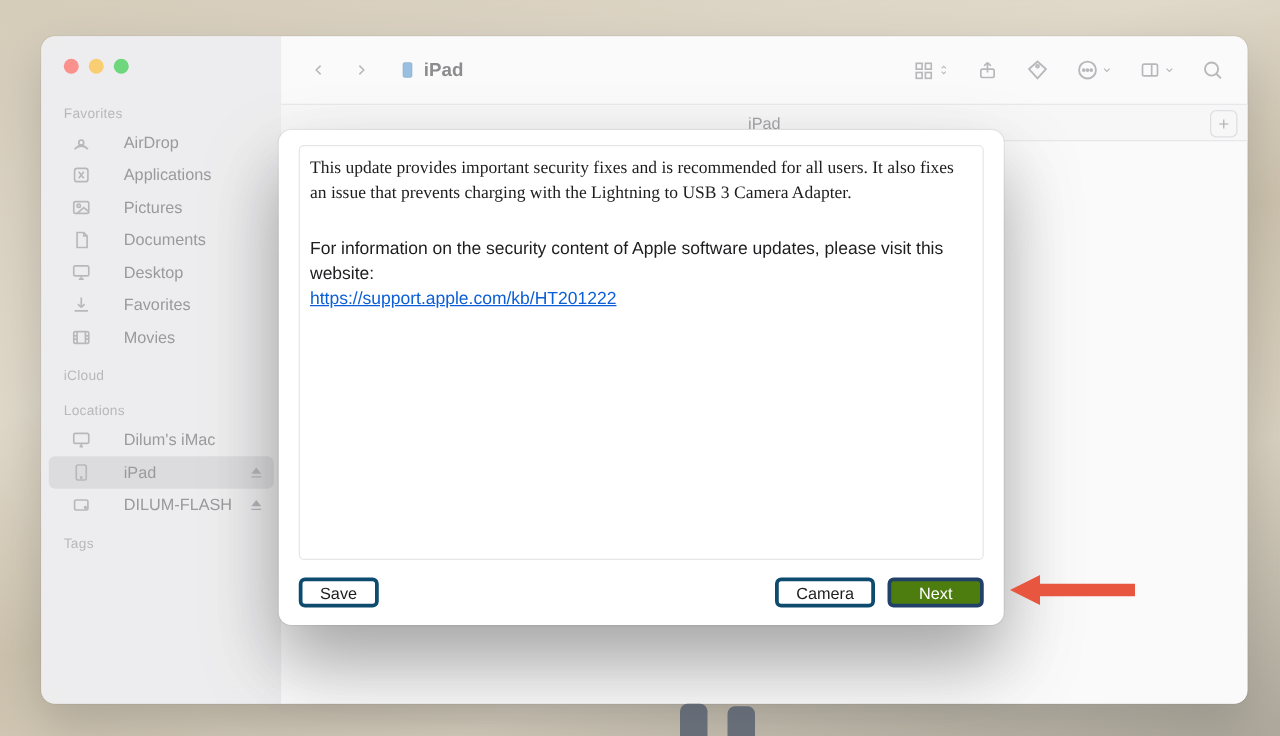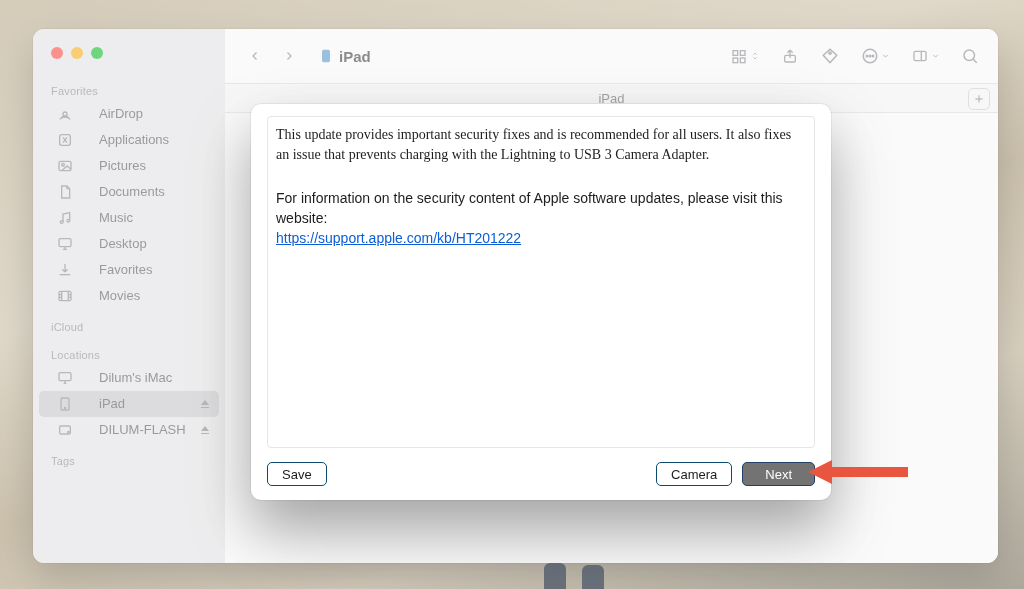--- a/index.html
+++ b/index.html
@@ -69,42 +69,41 @@
   .modal {
     position:absolute;
     left:223px; top:104px;
     width:580px; height:396px;
     background:#fff;
     border-radius:10px;
     box-shadow: 0 30px 60px rgba(0,0,0,.35), 0 0 0 1px rgba(0,0,0,.05);
     z-index:10;
     display:flex; flex-direction:column;
     padding: 12px 16px 14px 16px;
-    margin-left: 28px;
   }
   .modal-body {
     flex:1;
     border:1px solid #e6e6ea; border-radius:4px;
     padding: 8px 10px 8px 8px;
     font-size:13px; line-height:1.45; color:#1d1d1f;
     overflow:auto;
   }
   .modal-body .desc { font-family: "Times New Roman", Times, serif; font-size:14px; }
   .modal-body .spacer-row { height:22px; }
   .modal-body .info { font-family: -apple-system, Arial, sans-serif; font-size:14px; }
   .modal-body a { color:#0b5ed7; text-decoration:underline; }
   .modal-buttons {
     display:flex; align-items:center; padding-top:14px; gap:10px;
   }
   .btn {
     height:24px; padding: 0 14px; border-radius:5px; font-size:13px;
-    border:1px solid #0c4a6e; background:#fff; color:#1d1d1f;
+    border:3px solid #0c4a6e; background:#fff; color:#1d1d1f;
     display:flex; align-items:center; justify-content:center;
   }
-  .btn.primary { background:#737373; border-color:#224169; color:#fff; padding:0 22px; font-weight:500;}
+  .btn.primary { background:#4d7c0f; border-color:#224169; color:#fff; padding:0 22px; font-weight:500;}
   .mb-spacer { flex:1; }
   
   .arrow {
     position:absolute;
     left:808px; top:458px;
     width:100px; height:28px;
     z-index:20;
   }
   .arrow svg { width:100%; height:100%; }
   
@@ -145,28 +144,20 @@
           <path d="M21 17l-6-5-8 7"></path>
         </svg>
       <span>Pictures</span>
     </div>
     <div class="sb-item">
       <svg class="sb-icon" viewBox="0 0 24 24" fill="none" stroke="currentColor" stroke-width="2">
           <path d="M7 3h8l4 4v14H7z"></path>
           <path d="M15 3v4h4"></path>
         </svg>
       <span>Documents</span>
-    </div>
-    <div class="sb-item">
-      <svg class="sb-icon" viewBox="0 0 24 24" fill="none" stroke="currentColor" stroke-width="2">
-          <path d="M9 18V6l10-2v12"></path>
-          <circle cx="7" cy="18" r="2"></circle>
-          <circle cx="17" cy="16" r="2"></circle>
-        </svg>
-      <span>Music</span>
     </div>
     <div class="sb-item">
       <svg class="sb-icon" viewBox="0 0 24 24" fill="none" stroke="currentColor" stroke-width="2">
           <rect x="3" y="4" width="18" height="12" rx="2"></rect>
           <path d="M9 20h6M12 16v4"></path>
         </svg>
       <span>Desktop</span>
     </div>
     <div class="sb-item">
       <svg class="sb-icon" viewBox="0 0 24 24" fill="none" stroke="currentColor" stroke-width="2">

